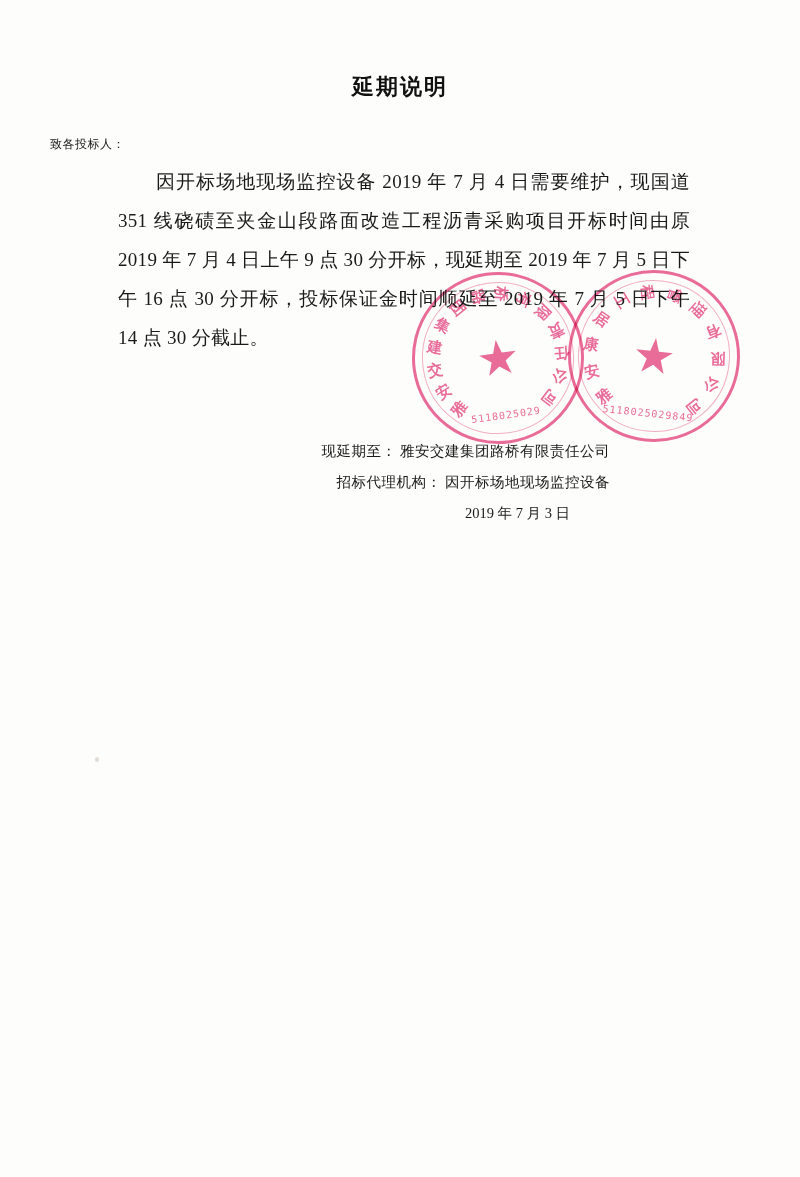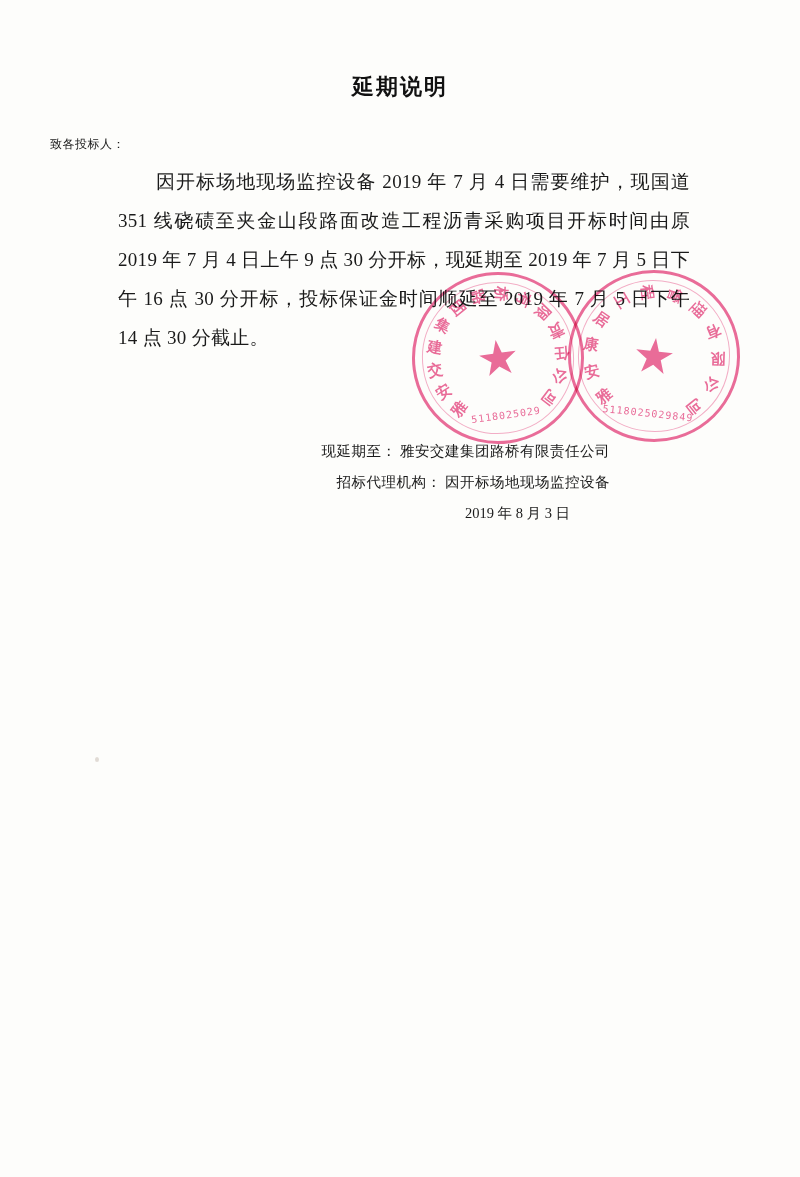--- a/index.html
+++ b/index.html
@@ -162,21 +162,21 @@
 
   <div class="sign-block">
     <div class="sign-line">
       <span class="sign-label">现延期至：</span>
       <span class="sign-value">雅安交建集团路桥有限责任公司</span>
     </div>
     <div class="sign-line">
       <span class="sign-label">招标代理机构：</span>
       <span class="sign-value">因开标场地现场监控设备</span>
     </div>
-    <div class="sign-line sign-date">2019 年 8 月 3 日</div>
+    <div class="sign-line sign-date">2019 年 7 月 3 日</div>
   </div>
 
   <div class="seal seal-left">
     <div class="seal-ring"></div>
     <div class="seal-arc-text">
         <span style="transform: rotate(-135deg) translate(0px, -64px) rotate(90deg) translate(-50%, -50%);">雅</span>
         <span style="transform: rotate(-114.231deg) translate(0px, -64px) rotate(90deg) translate(-50%, -50%);">安</span>
         <span style="transform: rotate(-93.4615deg) translate(0px, -64px) rotate(90deg) translate(-50%, -50%);">交</span>
         <span style="transform: rotate(-72.6923deg) translate(0px, -64px) rotate(90deg) translate(-50%, -50%);">建</span>
         <span style="transform: rotate(-51.9231deg) translate(0px, -64px) rotate(90deg) translate(-50%, -50%);">集</span>

